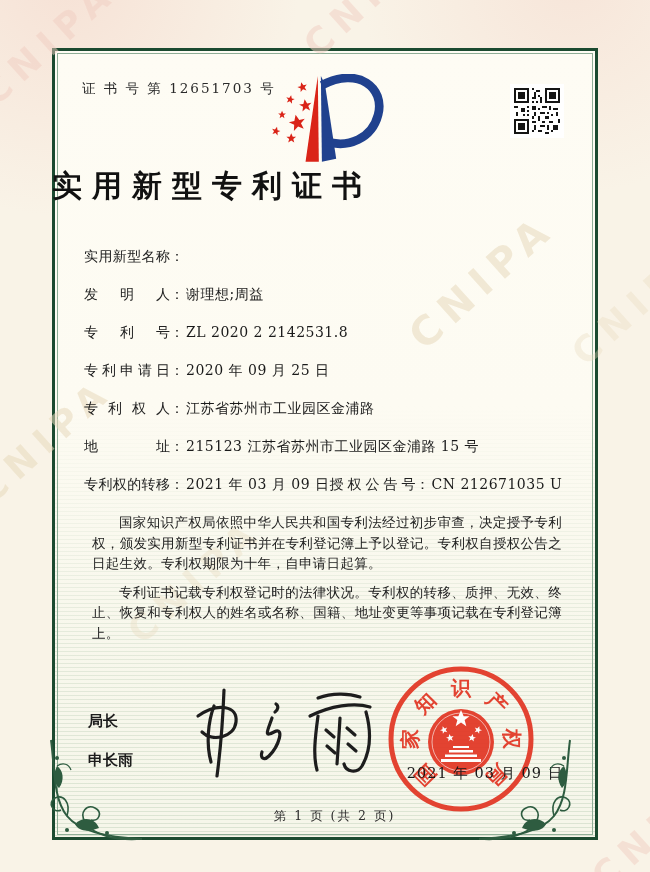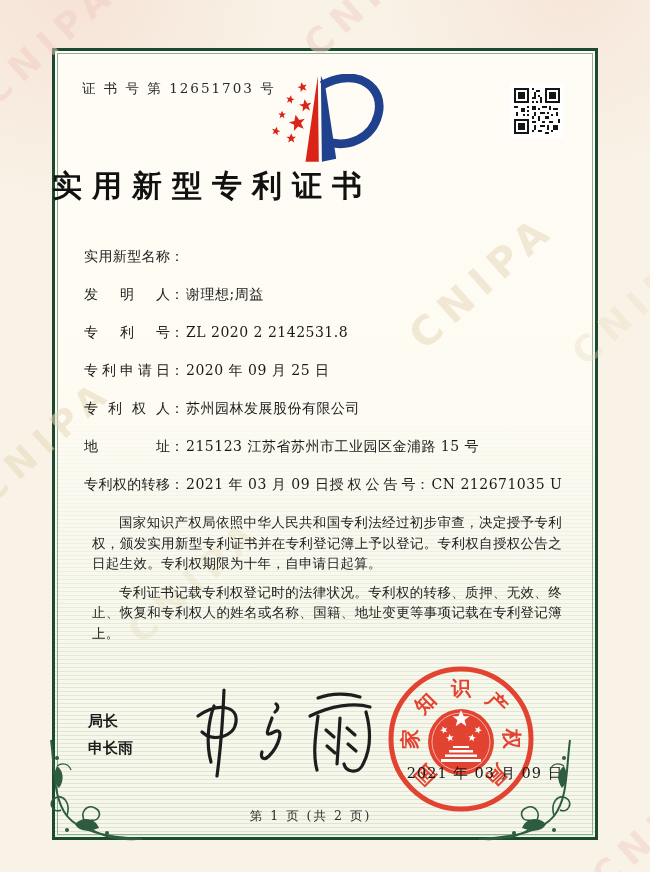--- a/index.html
+++ b/index.html
@@ -43,27 +43,27 @@
   .flabel{display:inline-block;width:86px;text-align:justify;text-align-last:justify;
           color:#222;flex:none;}
   .fcolon{flex:none;color:#222;}
   .fvalue{color:#1a1a1a;letter-spacing:.5px;padding-left:2px;}
   .grantno{display:flex;}
   .paras{position:absolute;left:32px;top:456px;width:486px;font-size:13.5px;
          line-height:20.5px;text-align:justify;color:#222;letter-spacing:.3px;}
   .paras p{margin:8px;text-indent:2em;}
   .signer{position:absolute;left:36px;top:664px;
           font:600 15px "DejaVu Sans","Liberation Sans",sans-serif;color:#1d1d1d;}
-  .signer .name{margin-top:8px;}
+  .signer .name{margin-top:20px;}
   .signature{position:absolute;left:132px;top:636px;width:218px;height:104px;}
   .seal{position:absolute;left:328px;top:610px;width:162px;height:162px;opacity:.95;}
   .sealdate{position:absolute;left:348px;top:716px;width:170px;font-size:14.5px;
             letter-spacing:1px;color:#181818;text-align:center;z-index:4;}
   .footer{position:absolute;left:0;top:760px;width:100%;text-align:center;
-          font-size:12.5px;letter-spacing:2px;color:#2c2c2c;}
+          font-size:12.5px;letter-spacing:2px;color:#2c2c2c;padding-left:24px;}
   .flourish{position:absolute;width:100px;height:106px;z-index:4;}
   .flourish.bl{left:-7px;top:690px;}
   .flourish.br{right:-7px;top:690px;transform:scaleX(-1);}
 </style>
 </head>
 <body>
 
 <div class="stage">
 
   <span class="wm pink wm1">CNIPA</span>
@@ -171,21 +171,21 @@
         <span class="fvalue">ZL 2020 2 2142531.8</span>
       </div>
       <div class="frow">
         <span class="flabel">专利申请日</span>
           <span class="fcolon">：</span>
         <span class="fvalue">2020 年 09 月 25 日</span>
       </div>
       <div class="frow">
         <span class="flabel">专利权人</span>
           <span class="fcolon">：</span>
-        <span class="fvalue">苏州园林发展股份有限公司</span>
+        <span class="fvalue">江苏省苏州市工业园区金浦路</span>
       </div>
       <div class="frow">
         <span class="flabel">地址</span>
           <span class="fcolon">：</span>
         <span class="fvalue">215123 江苏省苏州市工业园区金浦路 15 号</span>
       </div>
       <div class="frow">
         <span class="flabel">专利权的转移</span>
           <span class="fcolon">：</span>
         <span class="fvalue">2021 年 03 月 09 日</span>

